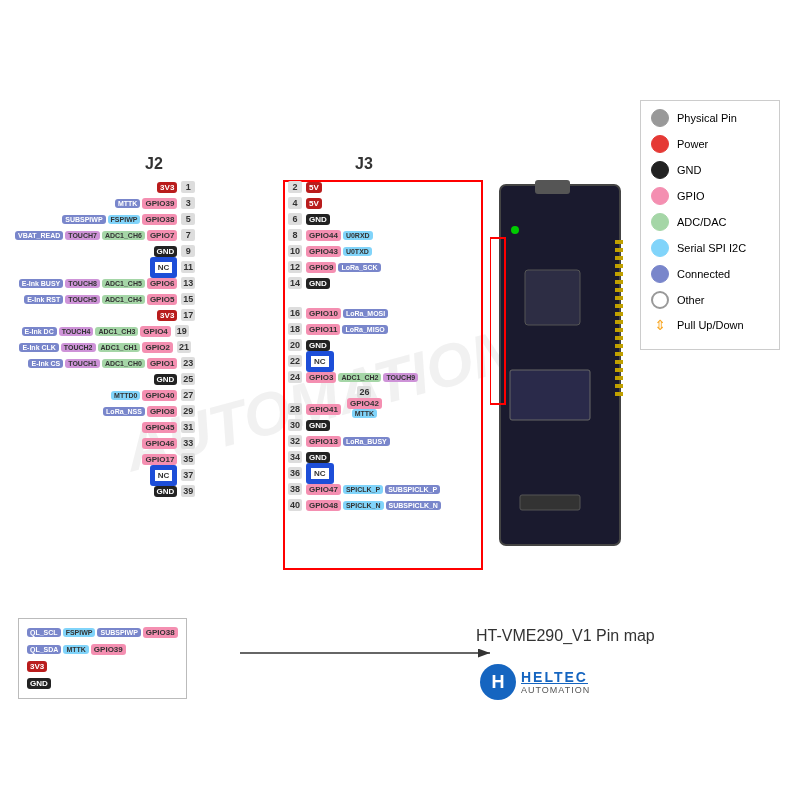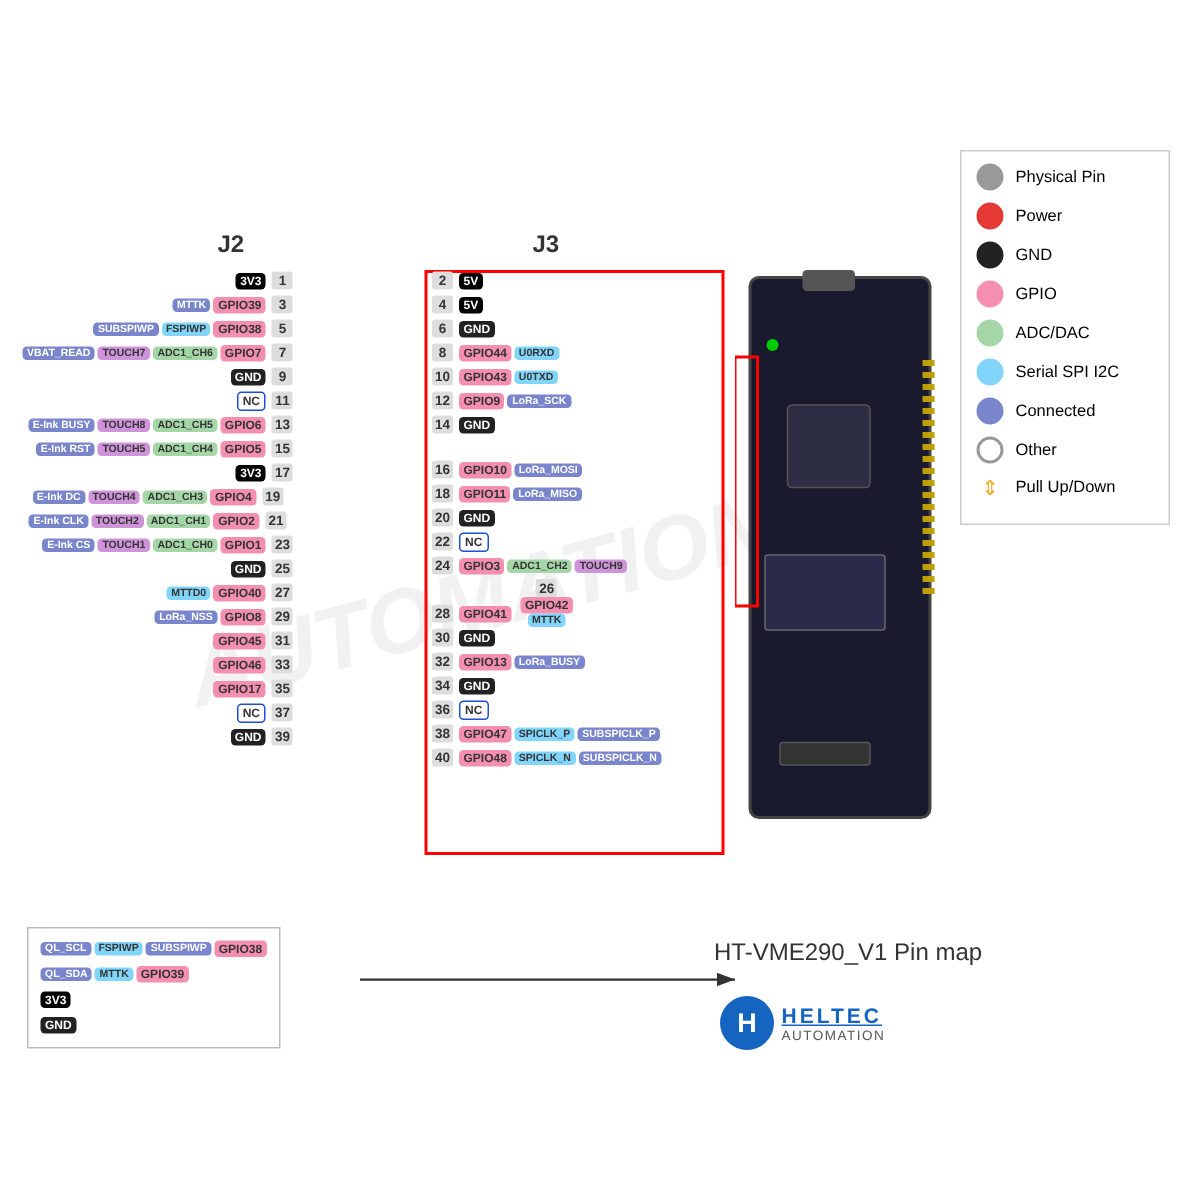--- a/index.html
+++ b/index.html
@@ -77,26 +77,26 @@
       font-size: 8px;
       padding: 1px 3px;
       border-radius: 3px;
       display: inline-block;
       text-align: center;
       font-weight: bold;
       white-space: nowrap;
     }
 
     .pin-label.gpio { background: #f48fb1; color: #333; }
-    .pin-label.power { background: #000000; color: white; }
+    .pin-label.power { background: #b91c1c; color: white; }
     .pin-label.gnd { background: #222; color: white; }
     .pin-label.spi { background: #81d4fa; color: #333; }
     .pin-label.adc { background: #a5d6a7; color: #333; }
     .pin-label.connected { background: #7986cb; color: white; }
-    .pin-label.other { background: white; color: #333; border: 1px solid #1d4ed8; }
+    .pin-label.other { background: white; color: #333; border: 5px solid #1d4ed8; }
     .pin-label.touch { background: #ce93d8; color: #333; }
 
     .pin-num {
       font-size: 9px;
       font-weight: bold;
       color: #333;
       width: 14px;
       text-align: center;
       background: #ddd;
       border-radius: 2px;

